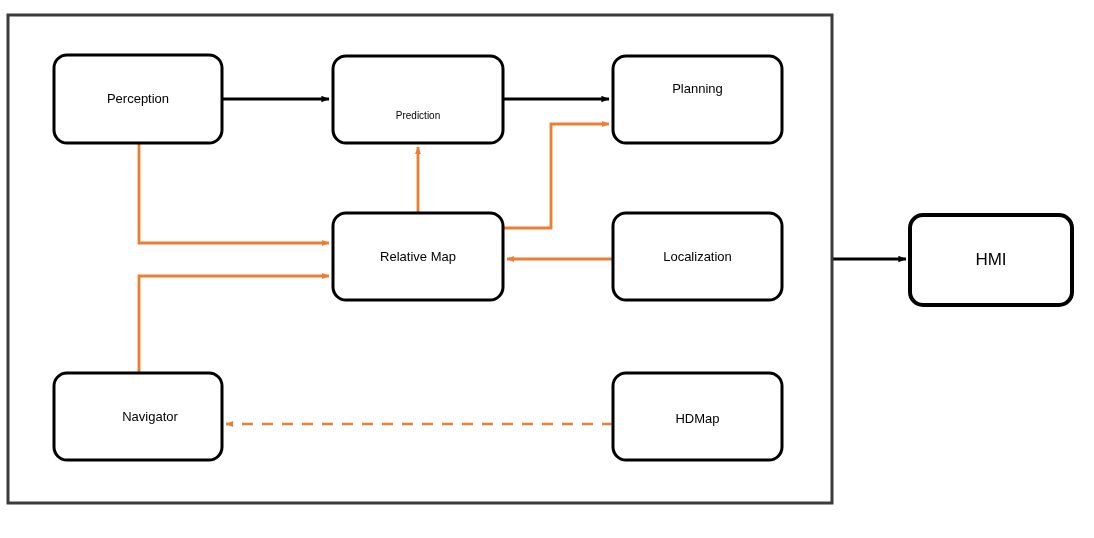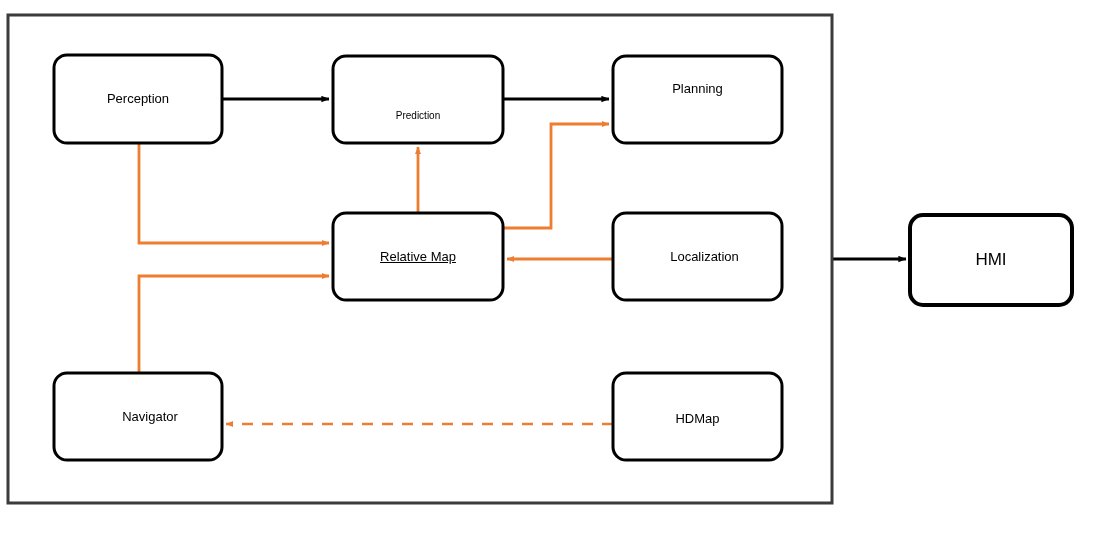--- a/index.html
+++ b/index.html
@@ -81,20 +81,20 @@
         <rect x="54" y="373" width="168" height="87" rx="13" ry="13" fill="#ffffff" stroke="#000000" stroke-width="3"></rect>
         <rect x="613" y="373" width="169" height="87" rx="13" ry="13" fill="#ffffff" stroke="#000000" stroke-width="3"></rect>
         <rect x="910" y="215" width="162" height="90" rx="13" ry="13" fill="#ffffff" stroke="#000000" stroke-width="4"></rect>
       </g>
   </svg>
 
   <div id="labels-layer">
       <div class="node-label" style="left: 54px; top: 55px; width: 168px; height: 88px; font-size: 13px;">Perception</div>
       <div class="node-label" style="left: 333px; top: 56px; width: 170px; height: 87px; font-size: 10px; margin-top: 16px;">Prediction</div>
       <div class="node-label" style="left: 613px; top: 56px; width: 169px; height: 66px; font-size: 13px;">Planning</div>
-      <div class="node-label" style="left: 333px; top: 213px; width: 170px; height: 87px; font-size: 13px; text-decoration: underline;">Relative Map</div>
-      <div class="node-label" style="left: 613px; top: 213px; width: 169px; height: 87px; font-size: 13px; padding-left: 7px;">Localization</div>
+      <div class="node-label" style="left: 333px; top: 213px; width: 170px; height: 87px; font-size: 13px;">Relative Map</div>
+      <div class="node-label" style="left: 613px; top: 213px; width: 169px; height: 87px; font-size: 13px;">Localization</div>
       <div class="node-label" style="left: 54px; top: 373px; width: 168px; height: 87px; font-size: 13px; margin-left: 12px;">Navigator</div>
       <div class="node-label" style="left: 613px; top: 373px; width: 169px; height: 91px; font-size: 13px;">HDMap</div>
       <div class="node-label emphasis" style="left: 910px; top: 215px; width: 162px; height: 90px; font-size: 17px;">HMI</div>
     </div>
 
 </div>
 
 </body></html>

